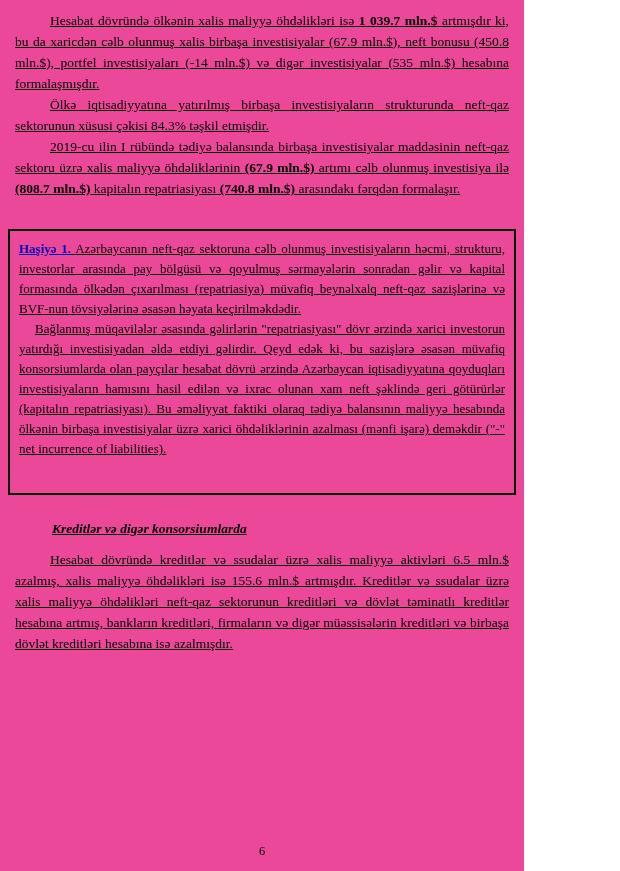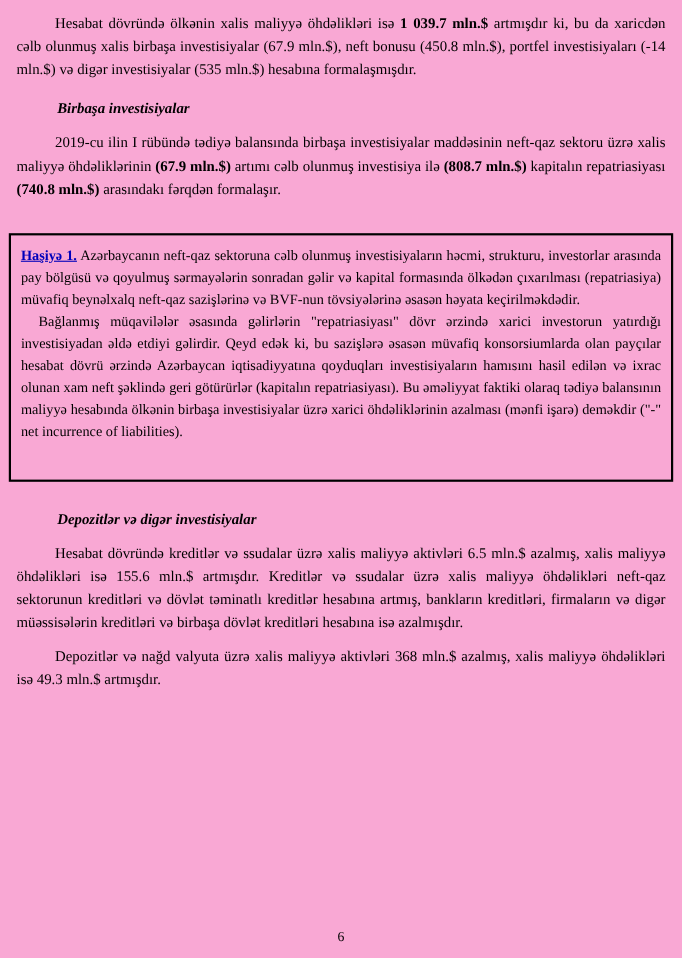--- a/index.html
+++ b/index.html
@@ -2,29 +2,30 @@
 <html style="--color-note-label: #0000BB;"><head>
 <meta charset="utf-8">
 <style>
   html, body {
     margin: 0;
     padding: 0;
     background: #ffffff;
   }
   .page {
     position: relative;
-    width: 620px;
+    width: 524px;
     height: 871px;
     box-sizing: border-box;
     padding: 10px 15px 0 15px;
     overflow: hidden;
-    background: #f9a8d4;
+    background: #ec4899;
     color: #000000;
     font-family: "Liberation Serif", "DejaVu Serif", serif;
     font-size: 13.5px;
+    text-decoration: underline;
   }
   p.body-p {
     margin: 0;
     text-align: justify;
     text-indent: 35px;
     line-height: 21px;
   }
   p.gap-before {
     margin-top: 10px;
   }
@@ -68,33 +69,32 @@
     font-size: 12.5px;
   }
 </style>
 </head>
 <body>
 
 <div class="page">
 
   <p class="body-p"><span>Hesabat dövründə ölkənin xalis maliyyə öhdəlikləri isə </span><span class="seg-bold">1 039.7 mln.$</span><span> artmışdır ki, bu da xaricdən cəlb olunmuş xalis birbaşa investisiyalar (67.9 mln.$), neft bonusu (450.8 mln.$), portfel investisiyaları (-14 mln.$) və digər investisiyalar (535 mln.$) hesabına formalaşmışdır.</span></p>
 
-  <h3 class="heading">Birbaşa investisiyalar</h3>
 
 
+  <p class="body-p">Ölkə iqtisadiyyatına yatırılmış birbaşa investisiyaların strukturunda neft-qaz sektorunun xüsusi çəkisi 84.3% təşkil etmişdir.</p>
 
   <p class="body-p"><span>2019-cu ilin I rübündə tədiyə balansında birbaşa investisiyalar maddəsinin neft-qaz sektoru üzrə xalis maliyyə öhdəliklərinin </span><span class="seg-bold">(67.9 mln.$)</span><span> artımı cəlb olunmuş investisiya ilə </span><span class="seg-bold">(808.7 mln.$)</span><span> kapitalın repatriasiyası </span><span class="seg-bold">(740.8 mln.$)</span><span> arasındakı fərqdən formalaşır.</span></p>
 
 
   <div class="note-box">
     <p class="note-p1"><span class="note-label">Haşiyə 1.</span><span> Azərbaycanın neft-qaz sektoruna cəlb olunmuş investisiyaların həcmi, strukturu, investorlar arasında pay bölgüsü və qoyulmuş sərmayələrin sonradan gəlir və kapital formasında ölkədən çıxarılması (repatriasiya) müvafiq beynəlxalq neft-qaz sazişlərinə və BVF-nun tövsiyələrinə əsasən həyata keçirilməkdədir.</span></p>
     <p class="note-p2">Bağlanmış müqavilələr əsasında gəlirlərin "repatriasiyası" dövr ərzində xarici investorun yatırdığı investisiyadan əldə etdiyi gəlirdir. Qeyd edək ki, bu sazişlərə əsasən müvafiq konsorsiumlarda olan payçılar hesabat dövrü ərzində Azərbaycan iqtisadiyyatına qoyduqları investisiyaların hamısını hasil edilən və ixrac olunan xam neft şəklində geri götürürlər (kapitalın repatriasiyası). Bu əməliyyat faktiki olaraq tədiyə balansının maliyyə hesabında ölkənin birbaşa investisiyalar üzrə xarici öhdəliklərinin azalması (mənfi işarə) deməkdir ("-" net incurrence of liabilities).</p>
   </div>
 
-  <h3 class="heading after-box">Depozitlər və digər investisiyalar</h3>
+  <h3 class="heading after-box">Kreditlər və digər konsorsiumlarda</h3>
 
   <p class="body-p">Hesabat dövründə kreditlər və ssudalar üzrə xalis maliyyə aktivləri 6.5 mln.$ azalmış, xalis maliyyə öhdəlikləri isə 155.6 mln.$ artmışdır. Kreditlər və ssudalar üzrə xalis maliyyə öhdəlikləri neft-qaz sektorunun kreditləri və dövlət təminatlı kreditlər hesabına artmış, bankların kreditləri, firmaların və digər müəssisələrin kreditləri və birbaşa dövlət kreditləri hesabına isə azalmışdır.</p>
 
-  <p class="body-p gap-before">Depozitlər və nağd valyuta üzrə xalis maliyyə aktivləri 368 mln.$ azalmış, xalis maliyyə öhdəlikləri isə 49.3 mln.$ artmışdır.</p>
 
   <div class="page-number">6</div>
 
 </div>
 
 </body></html>

